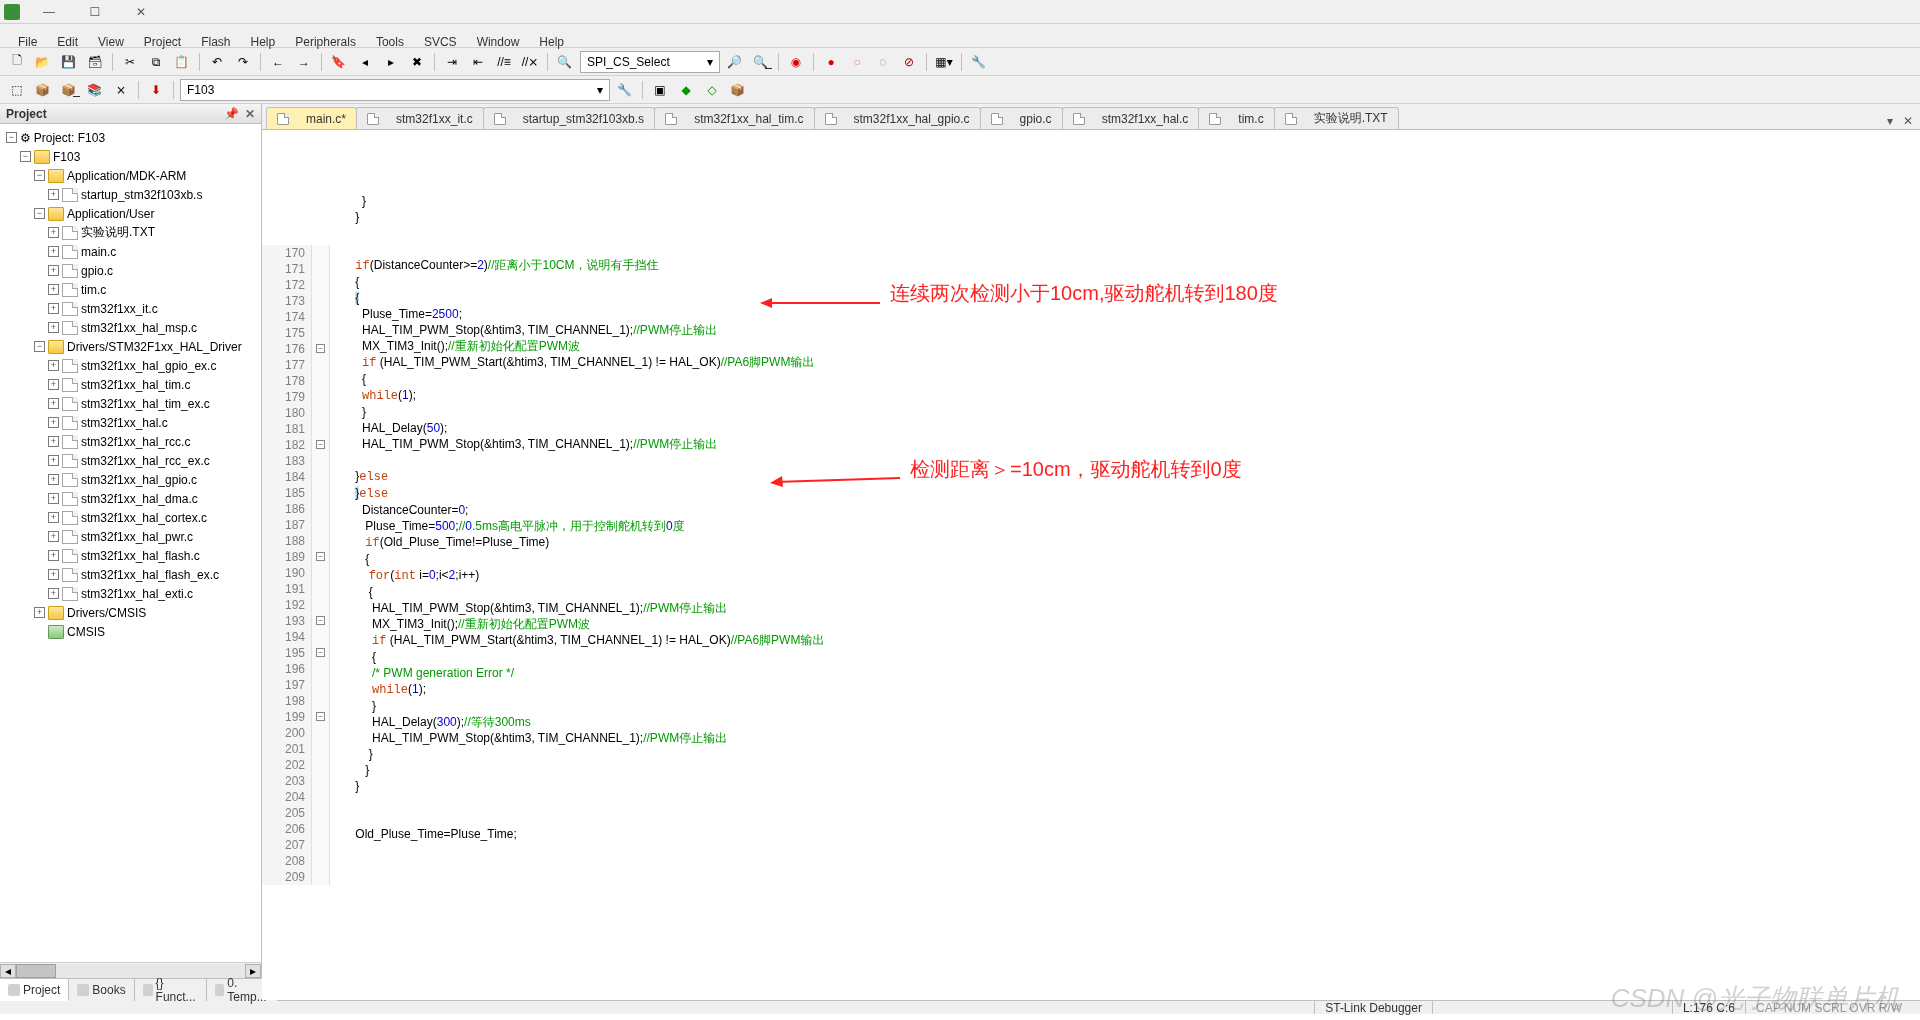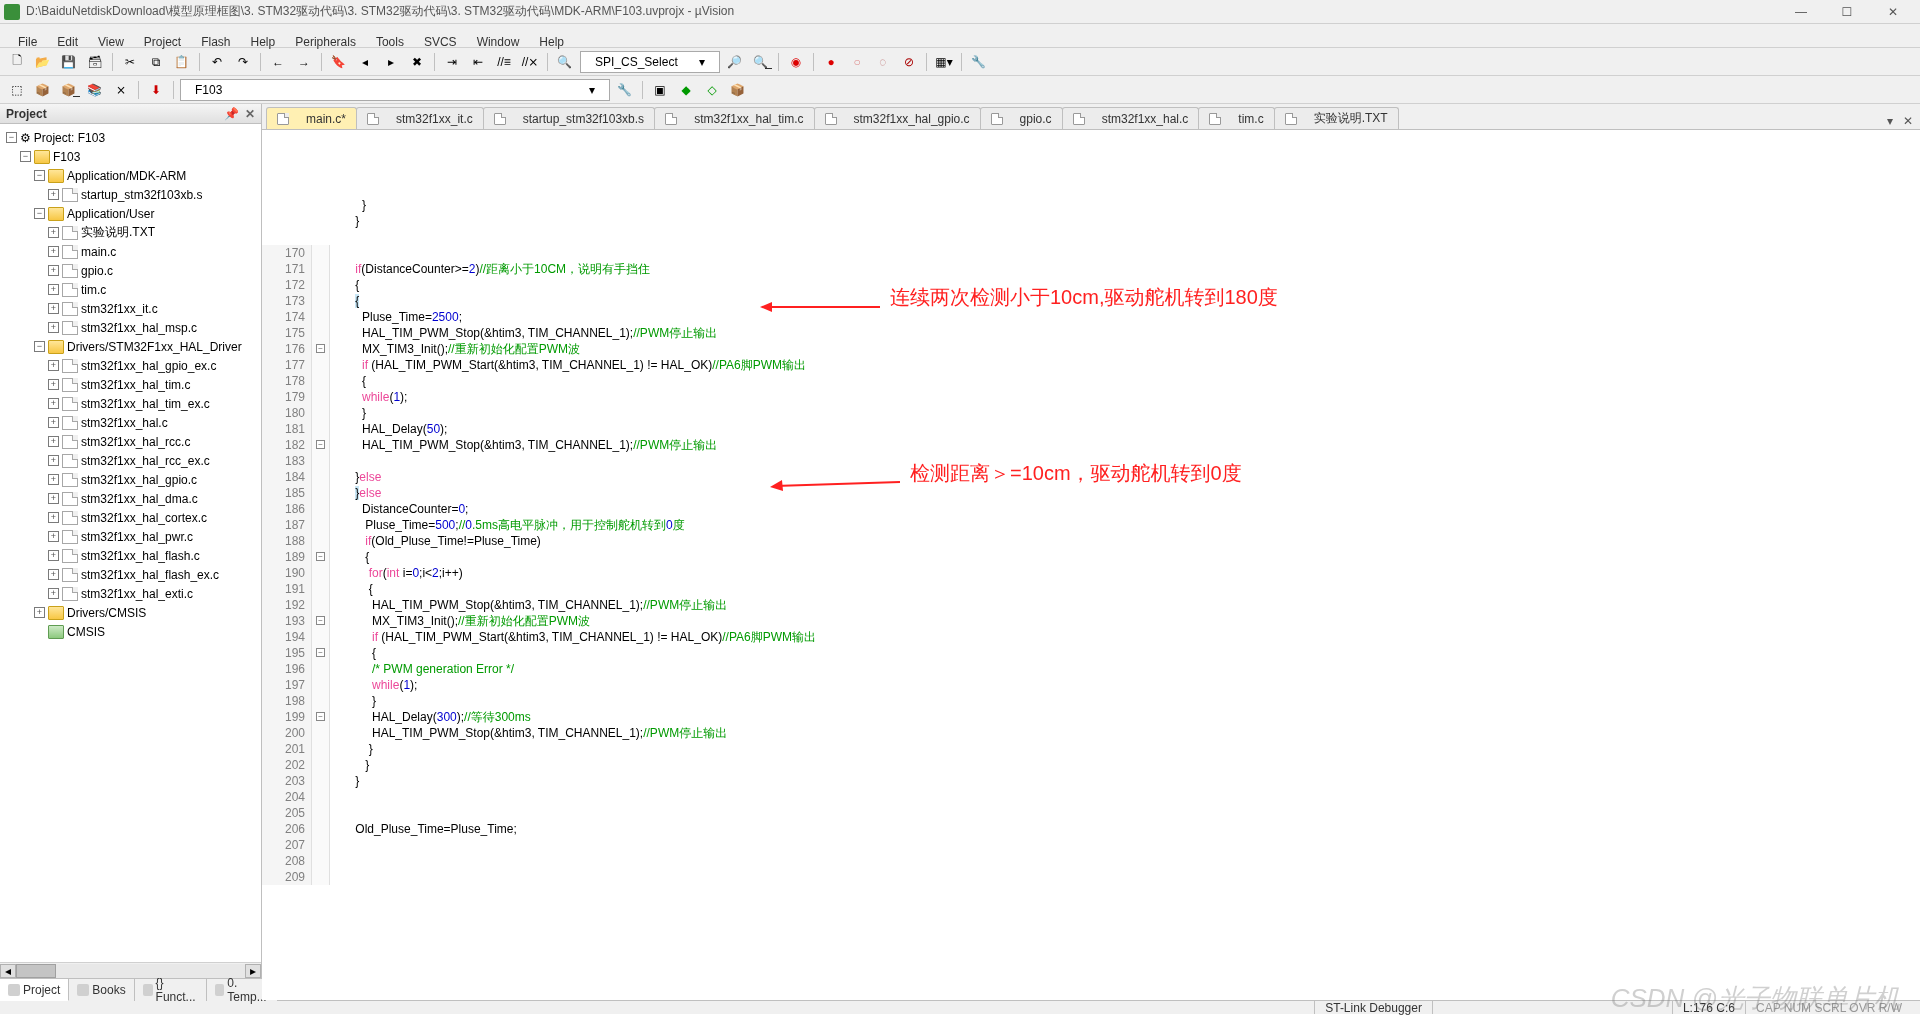--- a/index.html
+++ b/index.html
@@ -10,21 +10,21 @@
 .titlebar .title-text { flex: 1; color: #555; }
 .titlebar .win-buttons { display: flex; gap: 0; }
 .titlebar .win-btn { width: 46px; height: 24px; display: flex; align-items: center; justify-content: center; color: #555; cursor: pointer; }
 
 .menubar { height: 24px; background: #f0f0f0; display: flex; align-items: center; padding: 0 8px; gap: 0; border-bottom: 1px solid #d0d0d0; }
 .menubar .menu-item { padding: 3px 10px; color: #333; cursor: pointer; margin-top: 12px; }
 
 .toolbar { height: 28px; background: #f0f0f0; display: flex; align-items: center; padding: 0 6px; gap: 4px; border-bottom: 1px solid #d0d0d0; }
 .tb-btn { width: 22px; height: 22px; display: flex; align-items: center; justify-content: center; border: 1px solid transparent; border-radius: 2px; cursor: pointer; }
 .tb-sep { width: 1px; height: 18px; background: #c0c0c0; margin: 0 2px; }
-.tb-combo { height: 22px; border: 1px solid #aaa; background: #fff; padding: 0 14px; display: flex; align-items: center; min-width: 140px; gap: 4px; }
+.tb-combo { height: 22px; border: 1px solid #aaa; background: #fff; padding: 0 6px; display: flex; align-items: center; min-width: 140px; gap: 4px; }
 .tb-combo .dd { margin-left: auto; }
 
 .main-area { display: flex; height: calc(100% - 24px - 24px - 28px - 28px - 20px); }
 
 .project-panel { width: 262px; border-right: 1px solid #bfbfbf; display: flex; flex-direction: column; background: #fff; }
 .panel-header { height: 20px; background: linear-gradient(#f5f5f5,#e0e0e0); border-bottom: 1px solid #bfbfbf; padding: 0 6px; display: flex; align-items: center; font-weight: 600; color: #333; }
 .panel-header .hx { margin-left: auto; color: #666; cursor: pointer; }
 .tree { flex: 1; overflow: auto; padding: 4px 0 4px 4px; }
 .tree-row { display: flex; align-items: center; height: 19px; padding-left: 2px; white-space: nowrap; cursor: pointer; }
 .tree-toggle { width: 11px; height: 11px; border: 1px solid #7a7a7a; display: flex; align-items: center; justify-content: center; font-size: 9px; line-height: 1; margin-right: 3px; color: #555; flex-shrink: 0; }
@@ -46,21 +46,21 @@
 .file-tab .fti { width: 12px; height: 12px; background: #fff; border: 1px solid #999; border-radius: 1px; position: relative; }
 .file-tab .fti::after { content: ""; position: absolute; top: -1px; right: -1px; width: 4px; height: 4px; background: #ececec; border-left: 1px solid #999; border-bottom: 1px solid #999; }
 .file-tabs .tab-controls { margin-left: auto; display: flex; gap: 2px; padding-right: 4px; }
 .file-tabs .tab-ctl { width: 16px; height: 16px; display: flex; align-items: center; justify-content: center; cursor: pointer; color: #555; }
 
 .code-area { flex: 1; display: flex; overflow: auto; font-family: Consolas, "Courier New", monospace; font-size: 13px; line-height: 16px; position: relative; background: #fff; align-items: center; }
 .gutter { width: 50px; background: #f5f5f5; text-align: right; color: #808080; padding: 0 6px 0 0; border-right: 1px solid #e0e0e0; user-select: none; }
 .fold { width: 18px; background: #fafafa; border-right: 1px solid #e0e0e0; position: relative; }
 .fold-box { width: 9px; height: 9px; border: 1px solid #888; position: absolute; left: 4px; display: flex; align-items: center; justify-content: center; font-size: 8px; color: #666; background: #fff; }
 .code { flex: 1; white-space: pre; padding-left: 12px; color: #000; position: relative; }
-.code .kw { color: #ec4899; }
+.code .kw { color: #c2410c; font-family: Liberation Mono, monospace; }
 .code .num { color: #0000d0; }
 .code .cm { color: #009a00; }
 .code .hi { background: #c8e6f5; }
 
 .annotation { position: absolute; color: #ff2020; font-size: 20px; font-family: "Microsoft YaHei", sans-serif; pointer-events: none; }
 .arrow { position: absolute; pointer-events: none; }
 
 .statusbar { height: 14px; background: #f0f0f0; border-top: 1px solid #bfbfbf; display: flex; align-items: center; padding: 0 8px; color: #333; }
 .statusbar .sb-seg { padding: 0 10px; border-left: 1px solid #c0c0c0; height: 100%; display: flex; align-items: center; }
 .statusbar .sb-seg:first-child { border-left: none; }
@@ -69,21 +69,20 @@
 .hscroll { height: 16px; background: #f0f0f0; border-top: 1px solid #d0d0d0; display: flex; align-items: center; }
 .hscroll .track { flex: 1; height: 14px; background: #e8e8e8; position: relative; }
 .hscroll .thumb { position: absolute; left: 0; top: 0; width: 40px; height: 14px; background: #c4c4c4; border: 1px solid #a0a0a0; }
 .hscroll .arr { width: 16px; height: 14px; display: flex; align-items: center; justify-content: center; background: #e0e0e0; border: 1px solid #b0b0b0; cursor: pointer; }
 </style>
 </head>
 <body>
 
 <div class="titlebar">
   <div class="icon"></div>
-  <div class="title-text">D:\BaiduNetdiskDownload\模型原理框图\3. STM32驱动代码\3. STM32驱动代码\3. STM32驱动代码\MDK-ARM\F103.uvprojx - µVision</div>
   <div class="win-buttons">
     <div class="win-btn">—</div>
     <div class="win-btn">☐</div>
     <div class="win-btn">✕</div>
   </div>
 </div>
 
 <div class="menubar" id="menubar">
     <div class="menu-item">File</div>
     <div class="menu-item">Edit</div>

